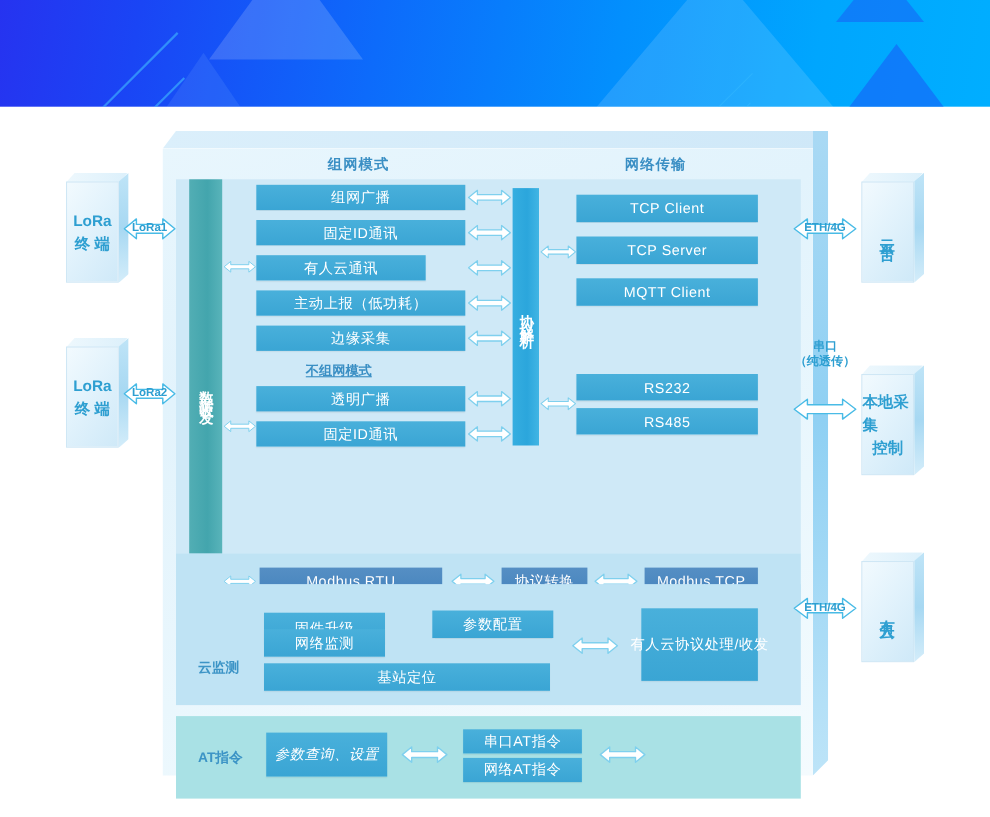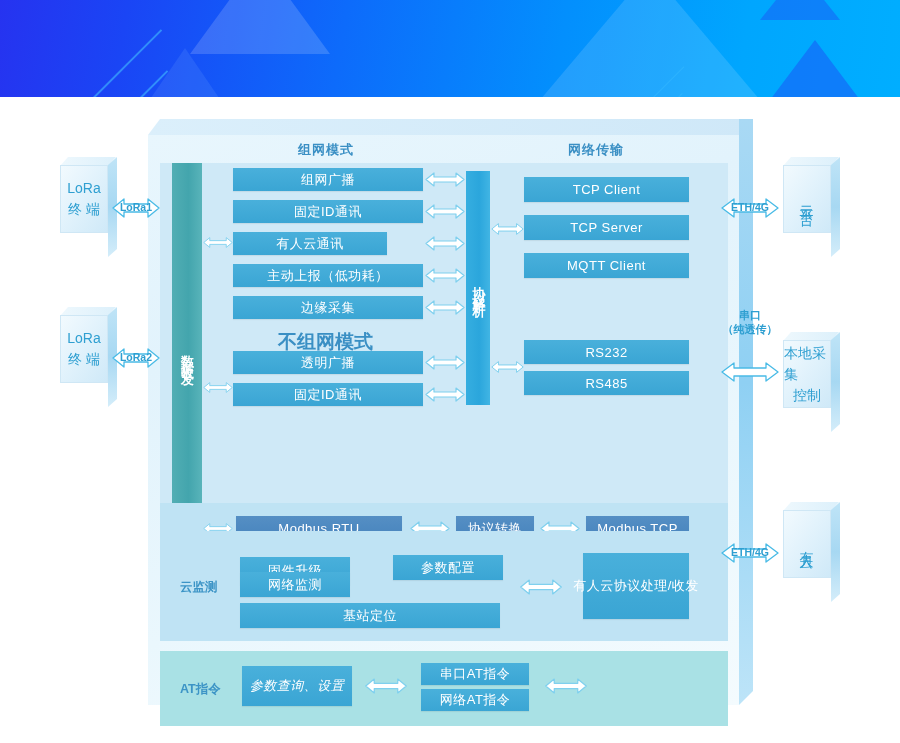--- a/index.html
+++ b/index.html
@@ -79,34 +79,34 @@
     color:#fff; font-size:13px; display:flex; align-items:center;
     justify-content:center; white-space:nowrap; letter-spacing:.5px;
     box-shadow:0 1px 1px rgba(0,0,0,.06);
   }
   .bx-dark{ background:linear-gradient(180deg,#558fc4,#4683bd); }
   .bx-cloud{ background:linear-gradient(180deg,#49b0db,#3aa5d4); line-height:1.45;}
   .lbl{
     position:absolute; color:#3c94c6; font-size:12.5px; font-weight:bold;
     white-space:nowrap;
   }
-  .lbl-mid{ color:#3a8fc4; font-size:19px; font-weight:bold; }
+  .lbl-mid{ color:#3a8fc4; font-size:12px; font-weight:bold;text-decoration:underline; }
 
   
   .arw{position:absolute;}
   .arw svg{display:block;}
 
   
   .cube{position:absolute;}
   .cube .face{
-    position:absolute; left:0; top:8px; width:48px; height:68px;
+    position:absolute; left:0; top:8px; width:48px; height:92px;
     background:linear-gradient(125deg,#f2fafe 0%,#e3f3fc 42%,#cfe9f8 100%);
     border:1px solid #cfe7f5;
     display:flex; align-items:center; justify-content:center;
-    color:#2e9fd1; font-size:14px; font-weight:normal;
+    color:#2e9fd1; font-size:14px; font-weight:bold;
   }
   .cube .top{
     position:absolute; left:0; top:0; width:56px; height:9px;
     background:linear-gradient(90deg,#eef8fd,#dcf0fb);
     clip-path:polygon(8px 0,56px 0,48px 9px,0 9px);
   }
   .cube .side{
     position:absolute; left:48px; top:0; width:9px; height:100px;
     background:linear-gradient(180deg,#bfe4f7,#a7d8f2 50%,#d4edfa);
     clip-path:polygon(0 8px,9px 0,9px 92px,0 100px);
@@ -248,21 +248,21 @@
     <div class="bx bx-dark" style="left:308px; top:381px; width:78px; height:25px;">协议转换</div>
     <div class="arw" style="left:392px; top:386px;">
       <svg width="40" height="15" viewBox="0 0 40 15">
           <path d="M1 7.5 L9 1 L9 5 L31 5 L31 1 L39 7.5 L31 14 L31 10 L9 10 L9 14 Z" fill="#ffffff" stroke="#7fd0ee" stroke-width="1.2" stroke-linejoin="round"></path>
         </svg>
     </div>
     <div class="bx bx-dark" style="left:438px; top:381px; width:103px; height:25px;">Modbus TCP</div>
 
     <div class="panel panel-cloudmon"></div>
 
-    <div class="lbl" style="left:32px; top:444px;">云监测</div>
+    <div class="lbl" style="left:32px; top:464px;">云监测</div>
 
     <div class="bx" style="left:92px; top:422px; width:110px; height:28px;text-align:center;">固件升级</div>
     <div class="bx" style="left:92px; top:437px; width:110px; height:25px;">网络监测</div>
     <div class="bx" style="left:92px; top:468px; width:260px; height:25px;text-align:right;">基站定位</div>
     <div class="bx" style="left:245px; top:420px; width:110px; height:25px;">参数配置</div>
 
     <div class="arw" style="left:368px; top:444px;">
       <svg width="50" height="16" viewBox="0 0 40 15">
           <path d="M1 7.5 L9 1 L9 5 L31 5 L31 1 L39 7.5 L31 14 L31 10 L9 10 L9 14 Z" fill="#ffffff" stroke="#7fd0ee" stroke-width="1.2" stroke-linejoin="round"></path>
         </svg>

